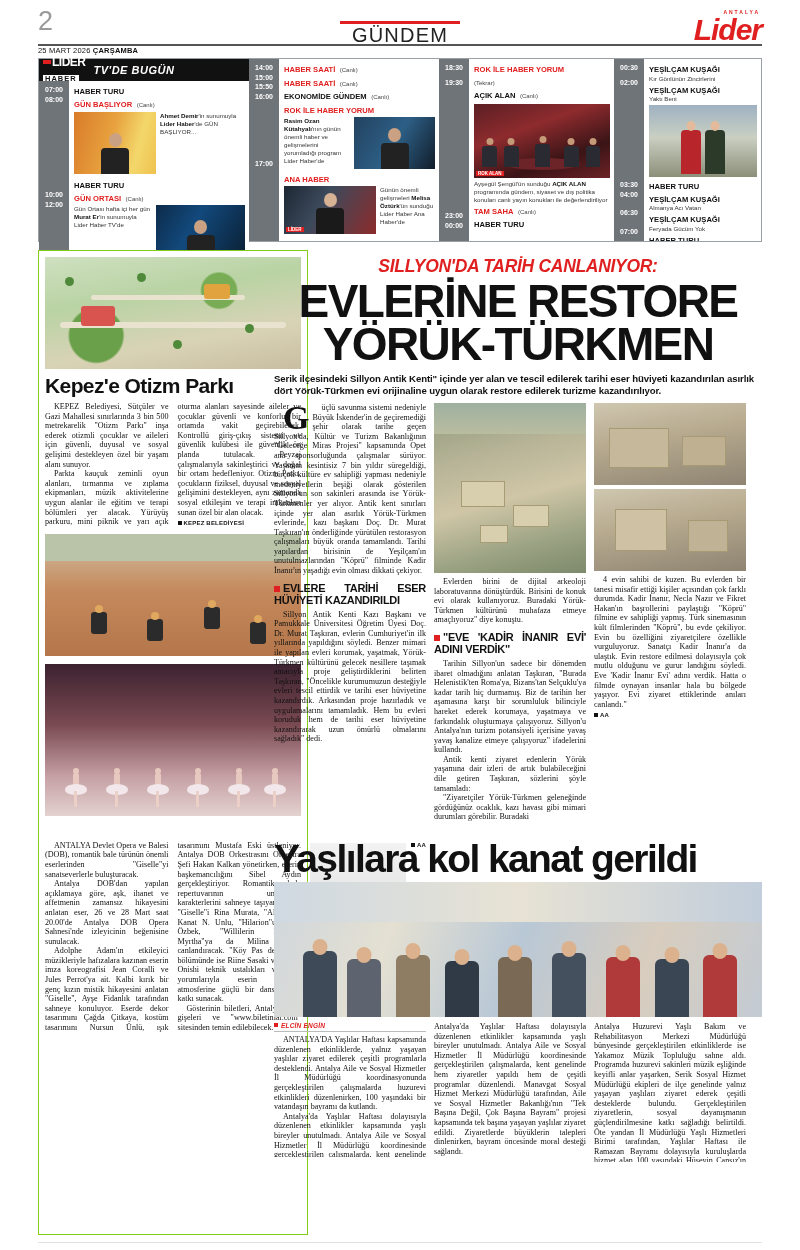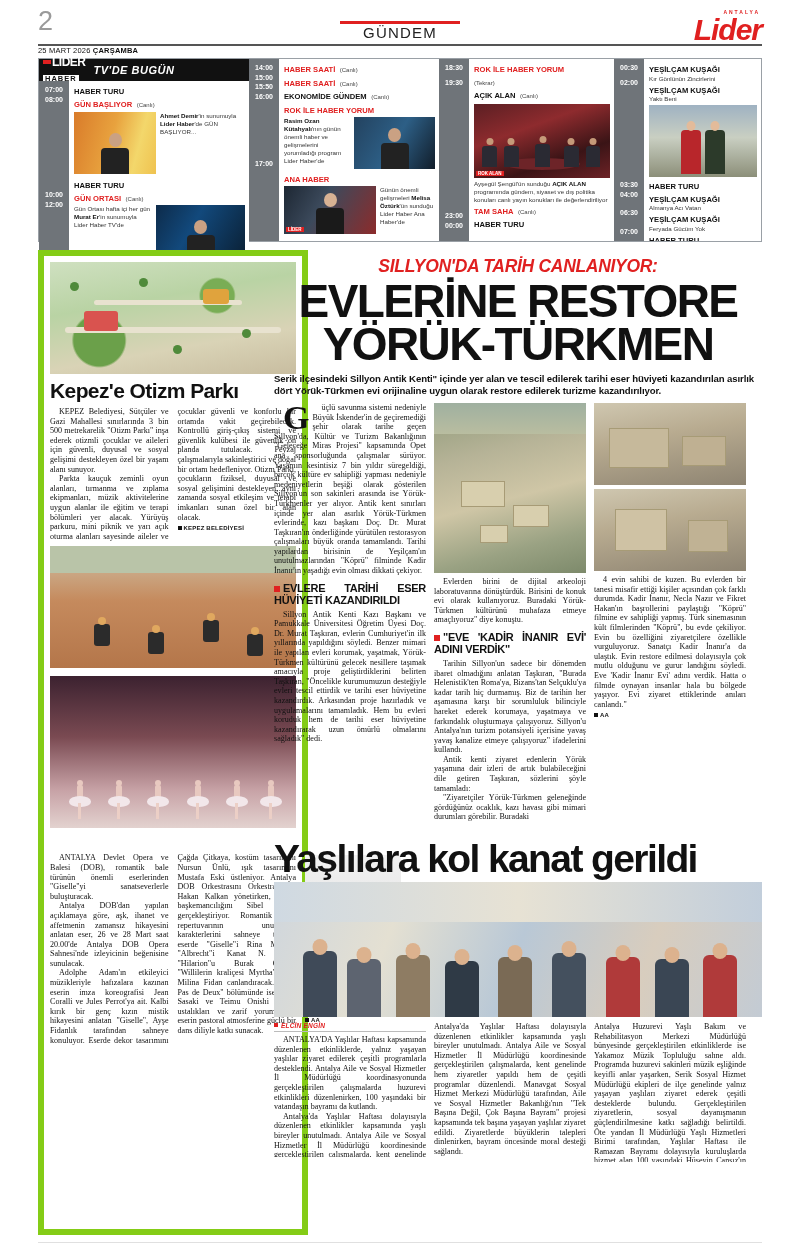--- a/index.html
+++ b/index.html
@@ -19,21 +19,21 @@
   .masthead { position:relative; height:52px; padding:0 38px; }
   .folio {
     position:absolute; left:38px; top:8px;
     font-family:"Liberation Sans", sans-serif;
     font-size:27px; color:#9a9a9a; font-weight:300; line-height:1;
   }
   .section-title {
     position:absolute; left:0; right:0; top:24px;
     text-align:center;
     font-family:"Liberation Sans", sans-serif;
-    font-size:15px; letter-spacing:1.2px; color:#222;
+    font-size:20px; letter-spacing:1.2px; color:#222;
   }
   .section-rule {
     position:absolute; left:50%; transform:translateX(-50%); top:21px;
     width:120px; height:3px; background:#e02020;
   }
   .brand {
     position:absolute; right:38px; top:10px; text-align:right; line-height:1;
   }
   .brand-sub {
     font-family:"Liberation Sans", sans-serif;
@@ -133,21 +133,21 @@
   .movie-fig1{left:30%;background:#b8262b;}
   .movie-fig2{left:52%;background:#2c3a2a;}
   .movie-fig1::before,.movie-fig2::before{
     content:"";position:absolute;top:-9px;left:50%;transform:translateX(-50%);
     width:9px;height:10px;border-radius:50%;background:#e3bb9a;
   }
 
   
   .leftcol {
     position:absolute; left:38px; top:250px; width:270px; height:985px;
-    background:#fff; border:6px solid #84cc16;
+    background:#fff; border:1px solid #84cc16;
     padding:6px;
   }
   .photo-box { width:100%; position:relative; overflow:hidden; }
   .photo-park {
     height:112px;
     background:
       radial-gradient(circle at 20% 70%, #6ba04a 0 12%, transparent 13%),
       radial-gradient(circle at 68% 30%, #79ad55 0 9%, transparent 10%),
       linear-gradient(170deg,#cfe0c0 0%,#b9d3a4 35%,#d9d3b6 70%,#c8bda0 100%);
   }

